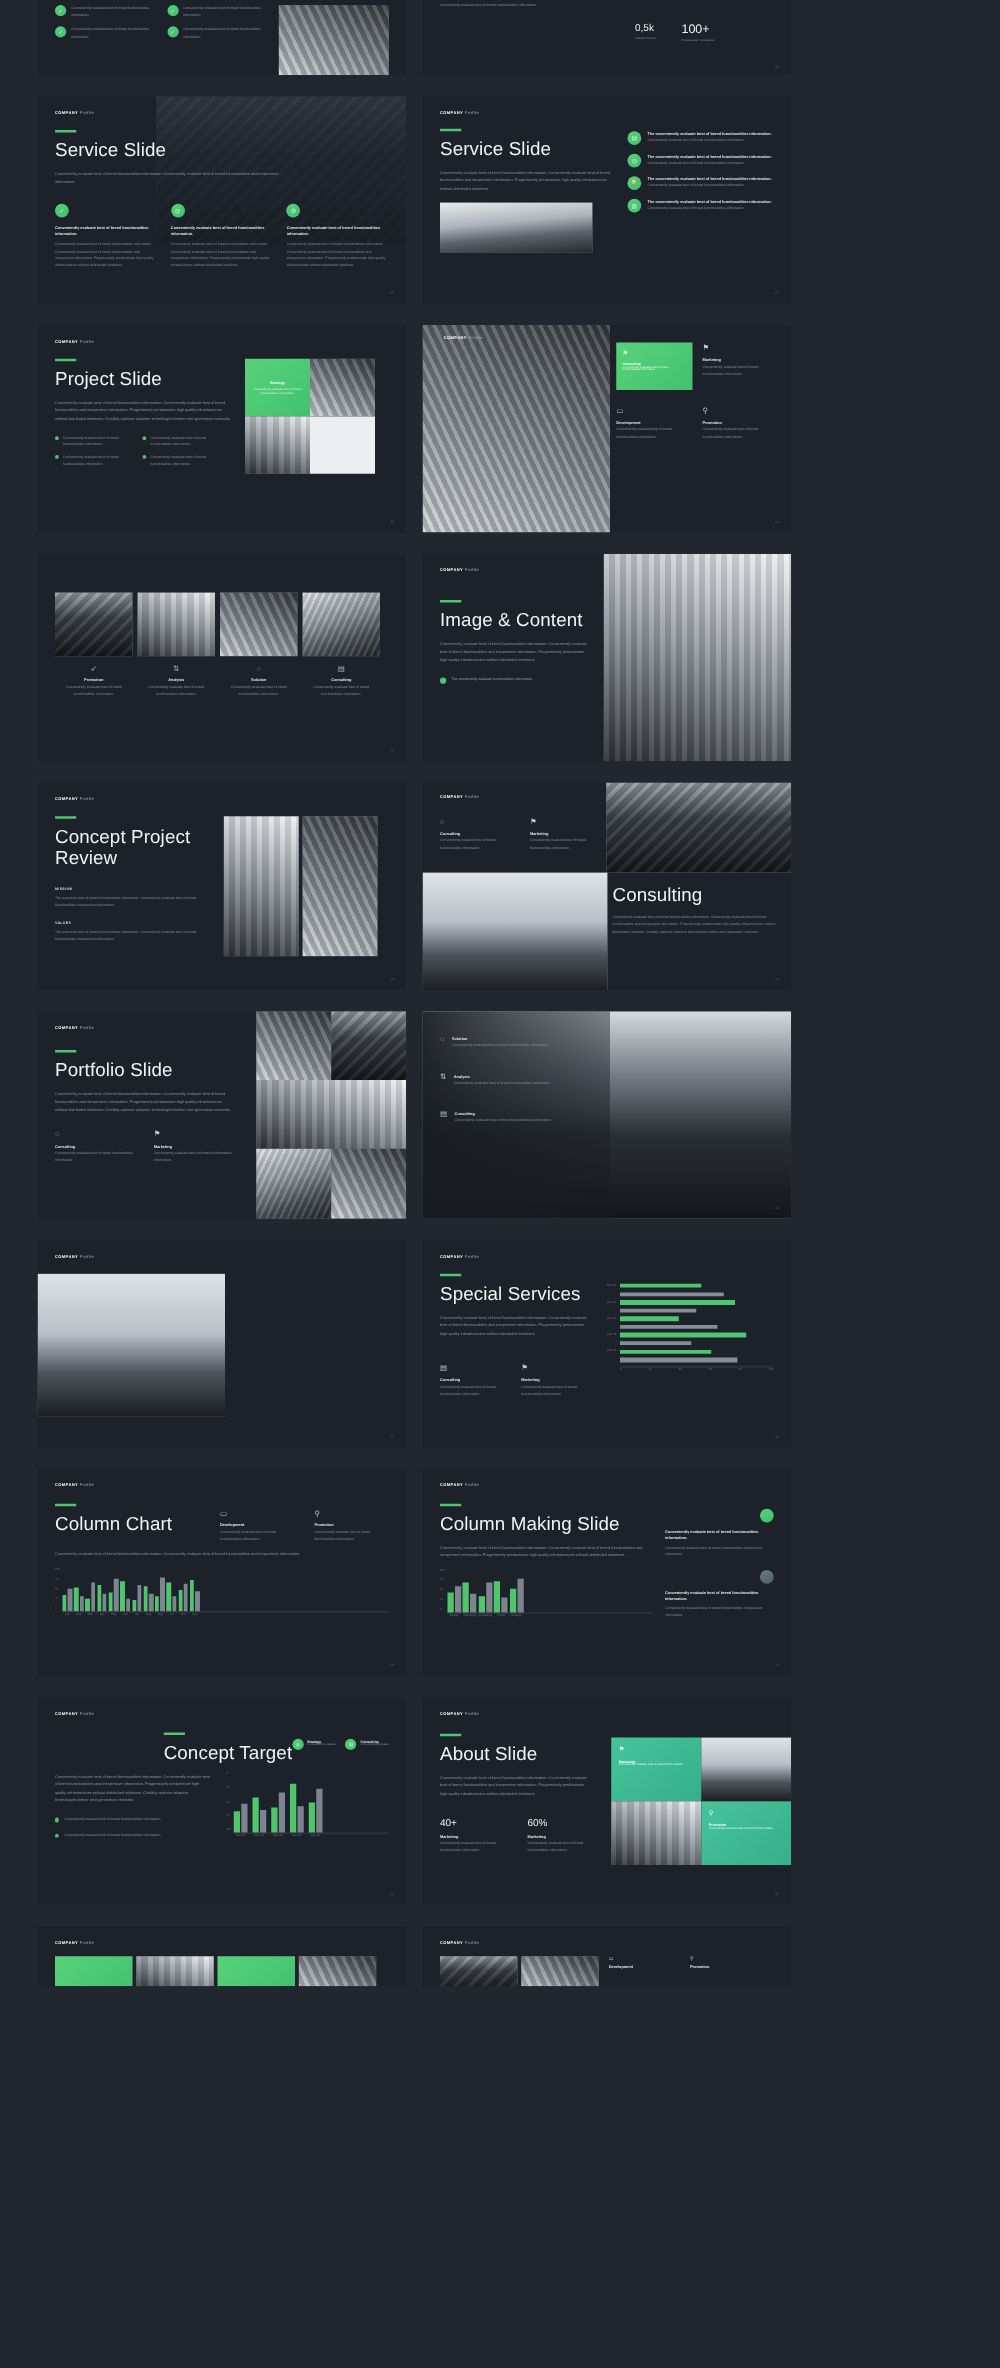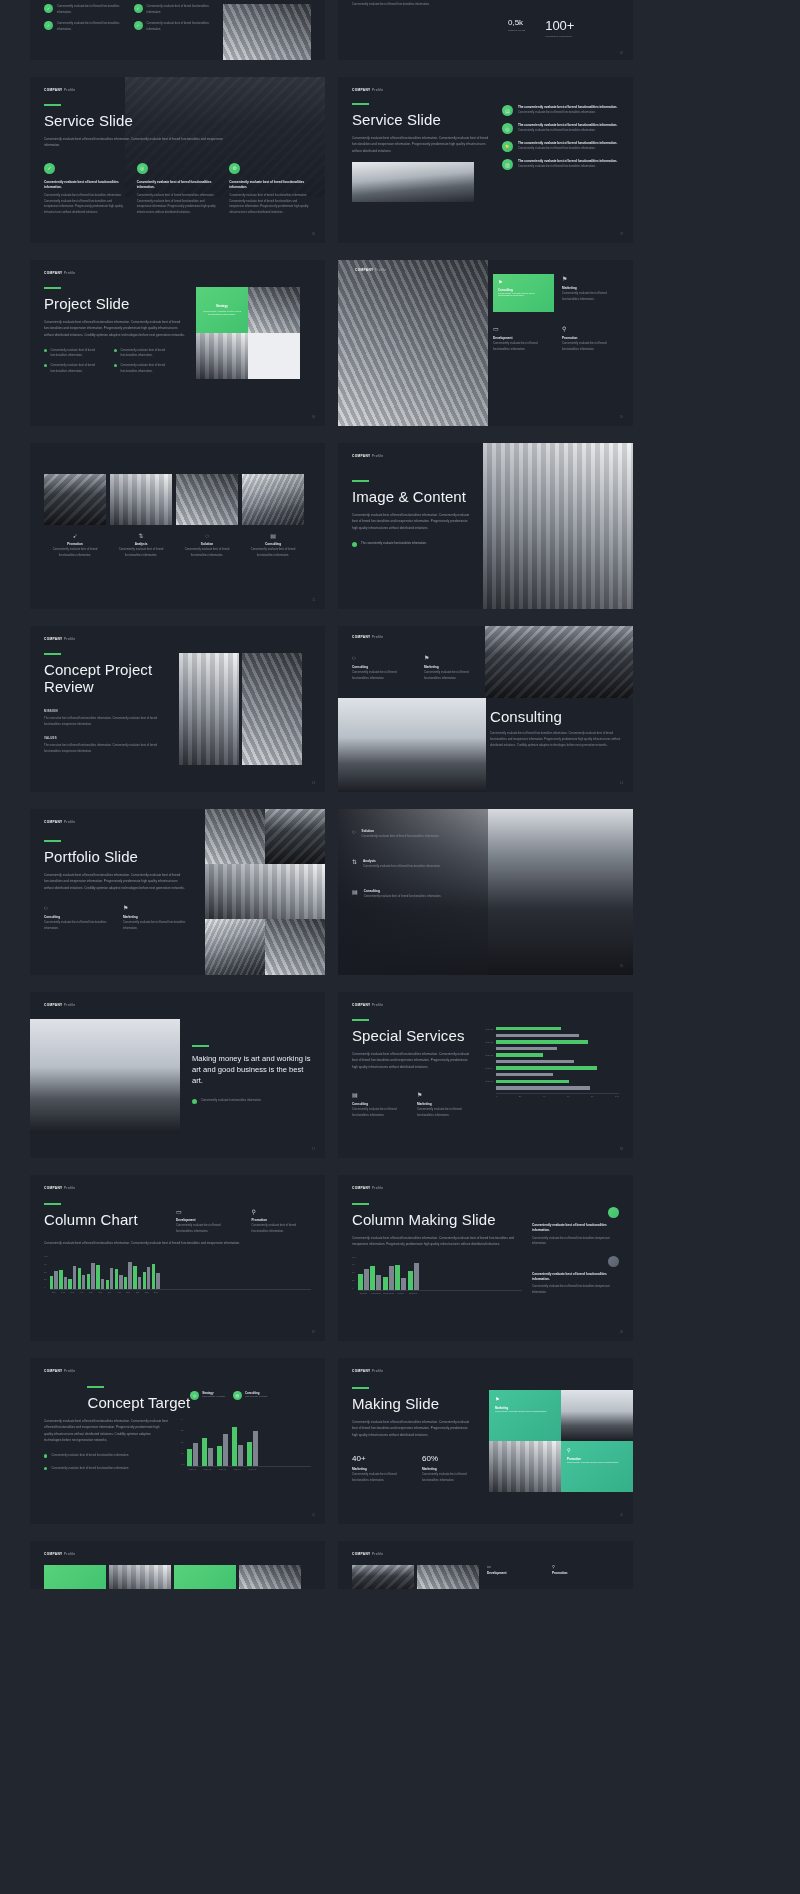--- a/index.html
+++ b/index.html
@@ -130,21 +130,21 @@
     </div>
     <div class="slide" style="height:60px">
       <div class="pad" style="padding-top:0">
         <div class="micro" style="max-width:120px;margin-top:2px">Conveniently evaluate best of breed functionalities information.</div>
         <div style="display:flex;gap:20px;position:absolute;left:170px;top:16px">
           <div>
             <div style="font-size:8px;color:#eef1f4">0,5k</div>
             <div style="font-size:2.4px;color:#7e8593;margin-top:2px">Satisfied Clients</div>
           </div>
           <div>
-            <div style="font-size:13px;color:#eef1f4">100+</div>
+            <div style="font-size:10px;color:#eef1f4">100+</div>
             <div style="font-size:2.4px;color:#7e8593;margin-top:2px">Professional Consultants</div>
           </div>
         </div>
         <div class="pagenum">02</div>
       </div>
     </div>
   </div>
 
   <div class="srow">
 
@@ -470,28 +470,20 @@
     </div>
   </div>
 
   <div class="srow">
 
     <div class="slide">
       <div class="pad">
         <div class="brand"><b>COMPANY</b> <span>Profile</span></div>
         <div style="display:flex;gap:12px;margin-top:12px">
           <div class="ph sky" style="width:150px;height:114px;flex:0 0 150px;margin-left:-14px"></div>
-          <div style="padding-top:26px">
-            <div class="accent-bar"></div>
-            <div style="font-size:7.6px;color:#eef1f5;line-height:1.45;max-width:122px">Making money is art and working is art and good business is the best art.</div>
-            <div style="display:flex;gap:4px;margin-top:12px;align-items:flex-start">
-              <span class="bullet" style="width:5px;height:5px;flex:0 0 5px"></span>
-              <span class="micro">Conveniently evaluate functionalities information.</span>
-            </div>
-          </div>
         </div>
         <div class="pagenum">17</div>
       </div>
     </div>
 
     <div class="slide">
       <div class="pad">
         <div class="brand"><b>COMPANY</b> <span>Profile</span></div>
         <div style="display:flex;gap:10px;margin-top:12px">
           <div style="width:118px">
@@ -743,21 +735,21 @@
         <div class="pagenum">20</div>
       </div>
     </div>
   </div>
 
   <div class="srow">
 
     <div class="slide">
       <div class="pad">
         <div class="brand"><b>COMPANY</b> <span>Profile</span></div>
-        <div style="display:flex;justify-content:center;margin-top:13px">
+        <div style="display:flex;justify-content:flex-end;margin-top:13px">
           <div>
             <div class="accent-bar"></div>
             <div class="title">Concept Target</div>
           </div>
           <div style="display:flex;gap:8px;padding-top:5px">
             <div style="display:flex;gap:3px;align-items:flex-start">
               <div class="dot sm">◎</div>
               <div>
                   <div style="font-size:2.8px;font-weight:700;color:#e4e8ee">Strategy</div>
               <div style="font-size:2.3px;color:#818897">Conveniently evaluate</div>
@@ -844,21 +836,21 @@
         <div class="teal" style="padding:6px">
           <div style="font-size:5px;color:#fff">⚲</div>
           <div style="font-size:2.8px;font-weight:700;color:#fff;margin-top:4px">Promotion</div>
           <div style="font-size:2.3px;color:rgba(255,255,255,.85);line-height:1.7">Conveniently evaluate best of breed functionalities.</div>
         </div>
       </div>
       <div class="pad" style="width:150px">
         <div class="brand"><b>COMPANY</b> <span>Profile</span></div>
         <div style="margin-top:14px">
           <div class="accent-bar"></div>
-          <div class="title">Making Slide</div>
+          <div class="title">About Slide</div>
           <div class="body" style="max-width:126px">Conveniently evaluate best of breed functionalities information. Conveniently evaluate best of breed functionalities and inexpensive information. Progressively predominate high quality infrastructures without distributed initiatives.</div>
         </div>
         <div style="display:flex;gap:18px;margin-top:16px">
           <div>
             <div style="font-size:8px;color:#eef1f5">40+</div>
             <div class="sub-h" style="margin-top:4px">Marketing</div>
             <div class="micro">Conveniently evaluate best of breed functionalities information.</div>
           </div>
           <div>
             <div style="font-size:8px;color:#eef1f5">60%</div>

